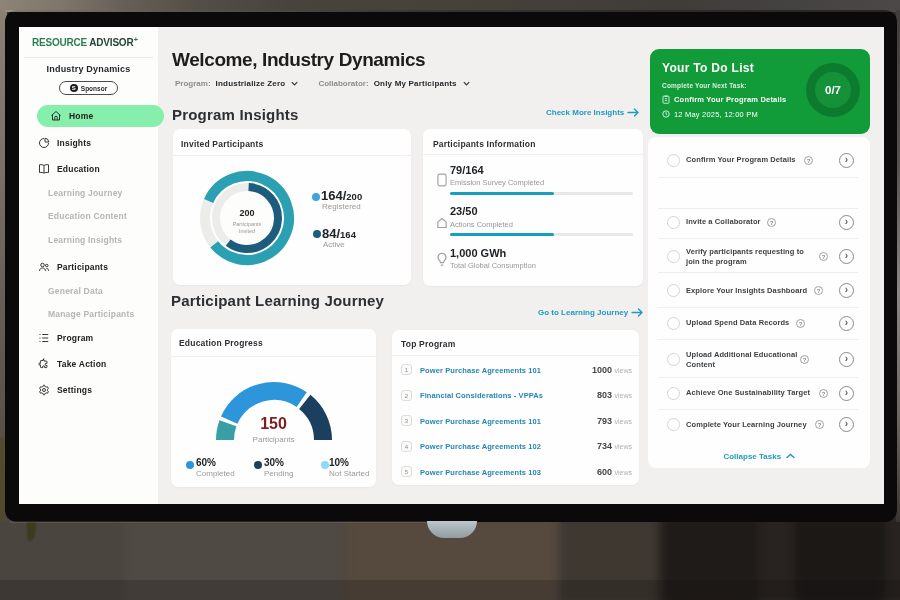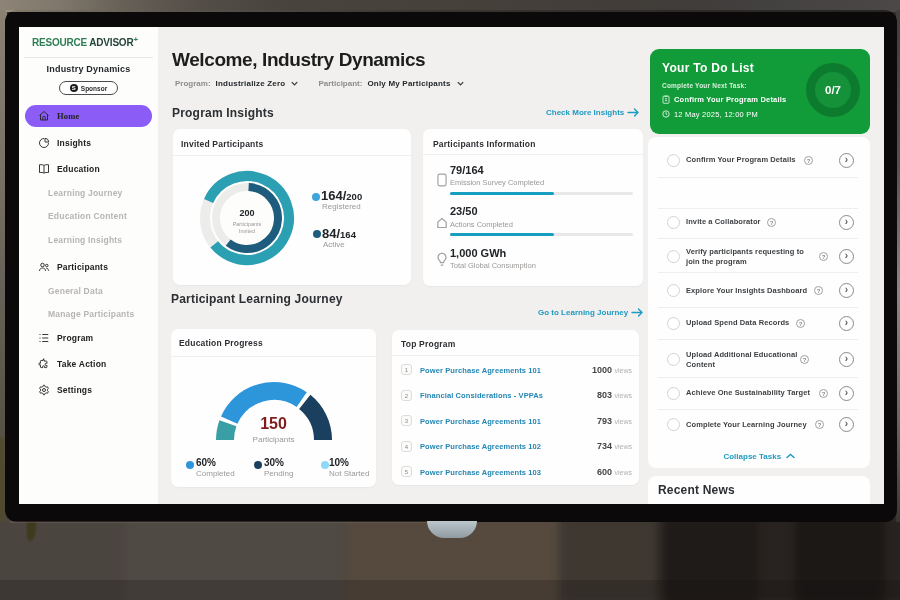--- a/index.html
+++ b/index.html
@@ -35,29 +35,29 @@
   #sb-div { left:5px; top:30px; width:129px; height:1px; background:#e9e8e6; }
   #ind-dyn { left:0; top:37px; width:139px; text-align:center; font-size:9px; font-weight:bold; color:#23272b; letter-spacing:.2px; }
   #sponsor { left:40px; top:54px; width:59px; height:14px; border:1.5px solid #4b4b4b; border-radius:8px;
      display:flex; align-items:center; justify-content:center; gap:3px; background:#fff; }
   #sponsor .dot { width:8px; height:8px; border-radius:50%; background:#1b1b1b; color:#fff; font-size:6px; line-height:8px; text-align:center; font-weight:bold; }
   #sponsor .t { font-size:6.5px; font-weight:bold; color:#2b2b2b; }
   .nav { left:0; width:139px; height:22px; display:flex; align-items:center; }
   .nav svg { position:absolute; left:19px; width:12px; height:12px; }
   .nav .lbl { position:absolute; left:38px; font-size:8.5px; font-weight:bold; color:#212121; letter-spacing:.2px; }
   .nav.sub .lbl { left:29px; font-weight:bold; color:#b7b5b2; }
-  #nav-home { background:#8b5cf6; left:6px; width:127px; border-radius:12px;font-family:Liberation Serif, serif; }
+  #nav-home { background:#86efac; left:18px; width:127px; border-radius:12px; }
   #nav-home svg { left:13px; } #nav-home .lbl { left:32px; }
 
   
   #welcome { left:153px; top:22px; font-size:19px; font-weight:bold; color:#1d1d1d; letter-spacing:-0.4px; }
   .plabel { font-size:8px; color:#8f8d8b; font-weight:bold; }
   .pvalue { font-size:8px; color:#25282c; font-weight:bold; letter-spacing:.2px; }
   .chev { width:9px; height:9px; }
-  .h2 { font-size:12px; font-weight:bold; color:#2c2f33; letter-spacing:.2px; }
+  .h2 { font-size:15px; font-weight:bold; color:#2c2f33; letter-spacing:.2px; }
   .link { font-size:8px; font-weight:bold; color:#1f9ac2; letter-spacing:0; display:flex; align-items:center; }
 
   .card { background:#fefefe; border-radius:7px; box-shadow:0 1px 2px rgba(0,0,0,.04); }
   .ctitle { font-size:8.5px; font-weight:bold; color:#2c2f33; letter-spacing:.2px; }
   .cdiv { position:absolute; left:0; width:100%; height:1px; background:#f0efed; }
 
   
   .leg-big { font-size:13px; font-weight:bold; color:#212427; }
   .leg-small { font-size:9.5px; font-weight:bold; color:#212427; }
   .leg-sub { font-size:8px; color:#9b9997; }
@@ -201,21 +201,21 @@
         <span class="lbl">Settings</span>
       </div>
 
     <div class="abs" id="welcome">Welcome, Industry Dynamics</div>
     <div class="abs" style="left:156px;top:52px;display:flex;align-items:center;gap:5px;">
       <span class="plabel">Program:</span>
         <span class="pvalue">Industrialize Zero</span>
       <svg class="chev" viewBox="0 0 10 10" fill="none" stroke="#3a3a3a" stroke-width="1.4">
           <path d="M2 3.5 L5 6.5 L8 3.5"></path>
         </svg>
-      <span class="plabel" style="margin-left:14px;">Participant:</span>
+      <span class="plabel" style="margin-left:14px;">Collaborator:</span>
         <span class="pvalue">Only My Participants</span>
       <svg class="chev" viewBox="0 0 10 10" fill="none" stroke="#3a3a3a" stroke-width="1.4">
           <path d="M2 3.5 L5 6.5 L8 3.5"></path>
         </svg>
     </div>
     <div class="abs h2" style="left:153px;top:79px;">Program Insights</div>
     <div class="abs link" style="left:527px;top:81px;">Check More Insights<svg style="margin-left:3px;" width="13" height="9" viewBox="0 0 13 9" fill="none" stroke="#1f9ac2" stroke-width="1.4" stroke-linecap="round" stroke-linejoin="round">
           <path d="M1 4.5 H11 M7.5 1 L11 4.5 L7.5 8"></path>
         </svg></div>
 
@@ -348,23 +348,20 @@
           <div class="tchk" style="top:3px;"></div>
           <span class="ttxt">Complete Your Learning Journey</span>
           <span class="tq" style="left:167px;top:5px;">?</span>
           <div class="tgo" style="top:2px;"></div>
         </div>
       <div id="collapse">Collapse Tasks&nbsp; <svg width="9" height="6" viewBox="0 0 9 6" fill="none" stroke="#1f9ac2" stroke-width="1.5" stroke-linecap="round">
             <path d="M1 4.5 L4.5 1.5 L8 4.5"></path>
           </svg></div>
     </div>
 
-    <div class="abs" id="recent">
-        <span class="h2">Recent News</span>
-      </div>
 
     <div class="abs h2" style="left:152px;top:265px;">Participant Learning Journey</div>
     <div class="abs link" style="left:519px;top:281px;">Go to Learning Journey<svg style="margin-left:3px;" width="13" height="9" viewBox="0 0 13 9" fill="none" stroke="#1f9ac2" stroke-width="1.4" stroke-linecap="round" stroke-linejoin="round">
           <path d="M1 4.5 H11 M7.5 1 L11 4.5 L7.5 8"></path>
         </svg></div>
 
     <div class="abs card" style="left:152px;top:302px;width:205px;height:158px;">
       <div class="abs ctitle" style="left:8px;top:9px;">Education Progress</div>
       <div class="cdiv" style="top:27px;"></div>
       <svg class="abs" style="left:44px;top:43px;" width="118" height="68" viewBox="0 0 118 68">

